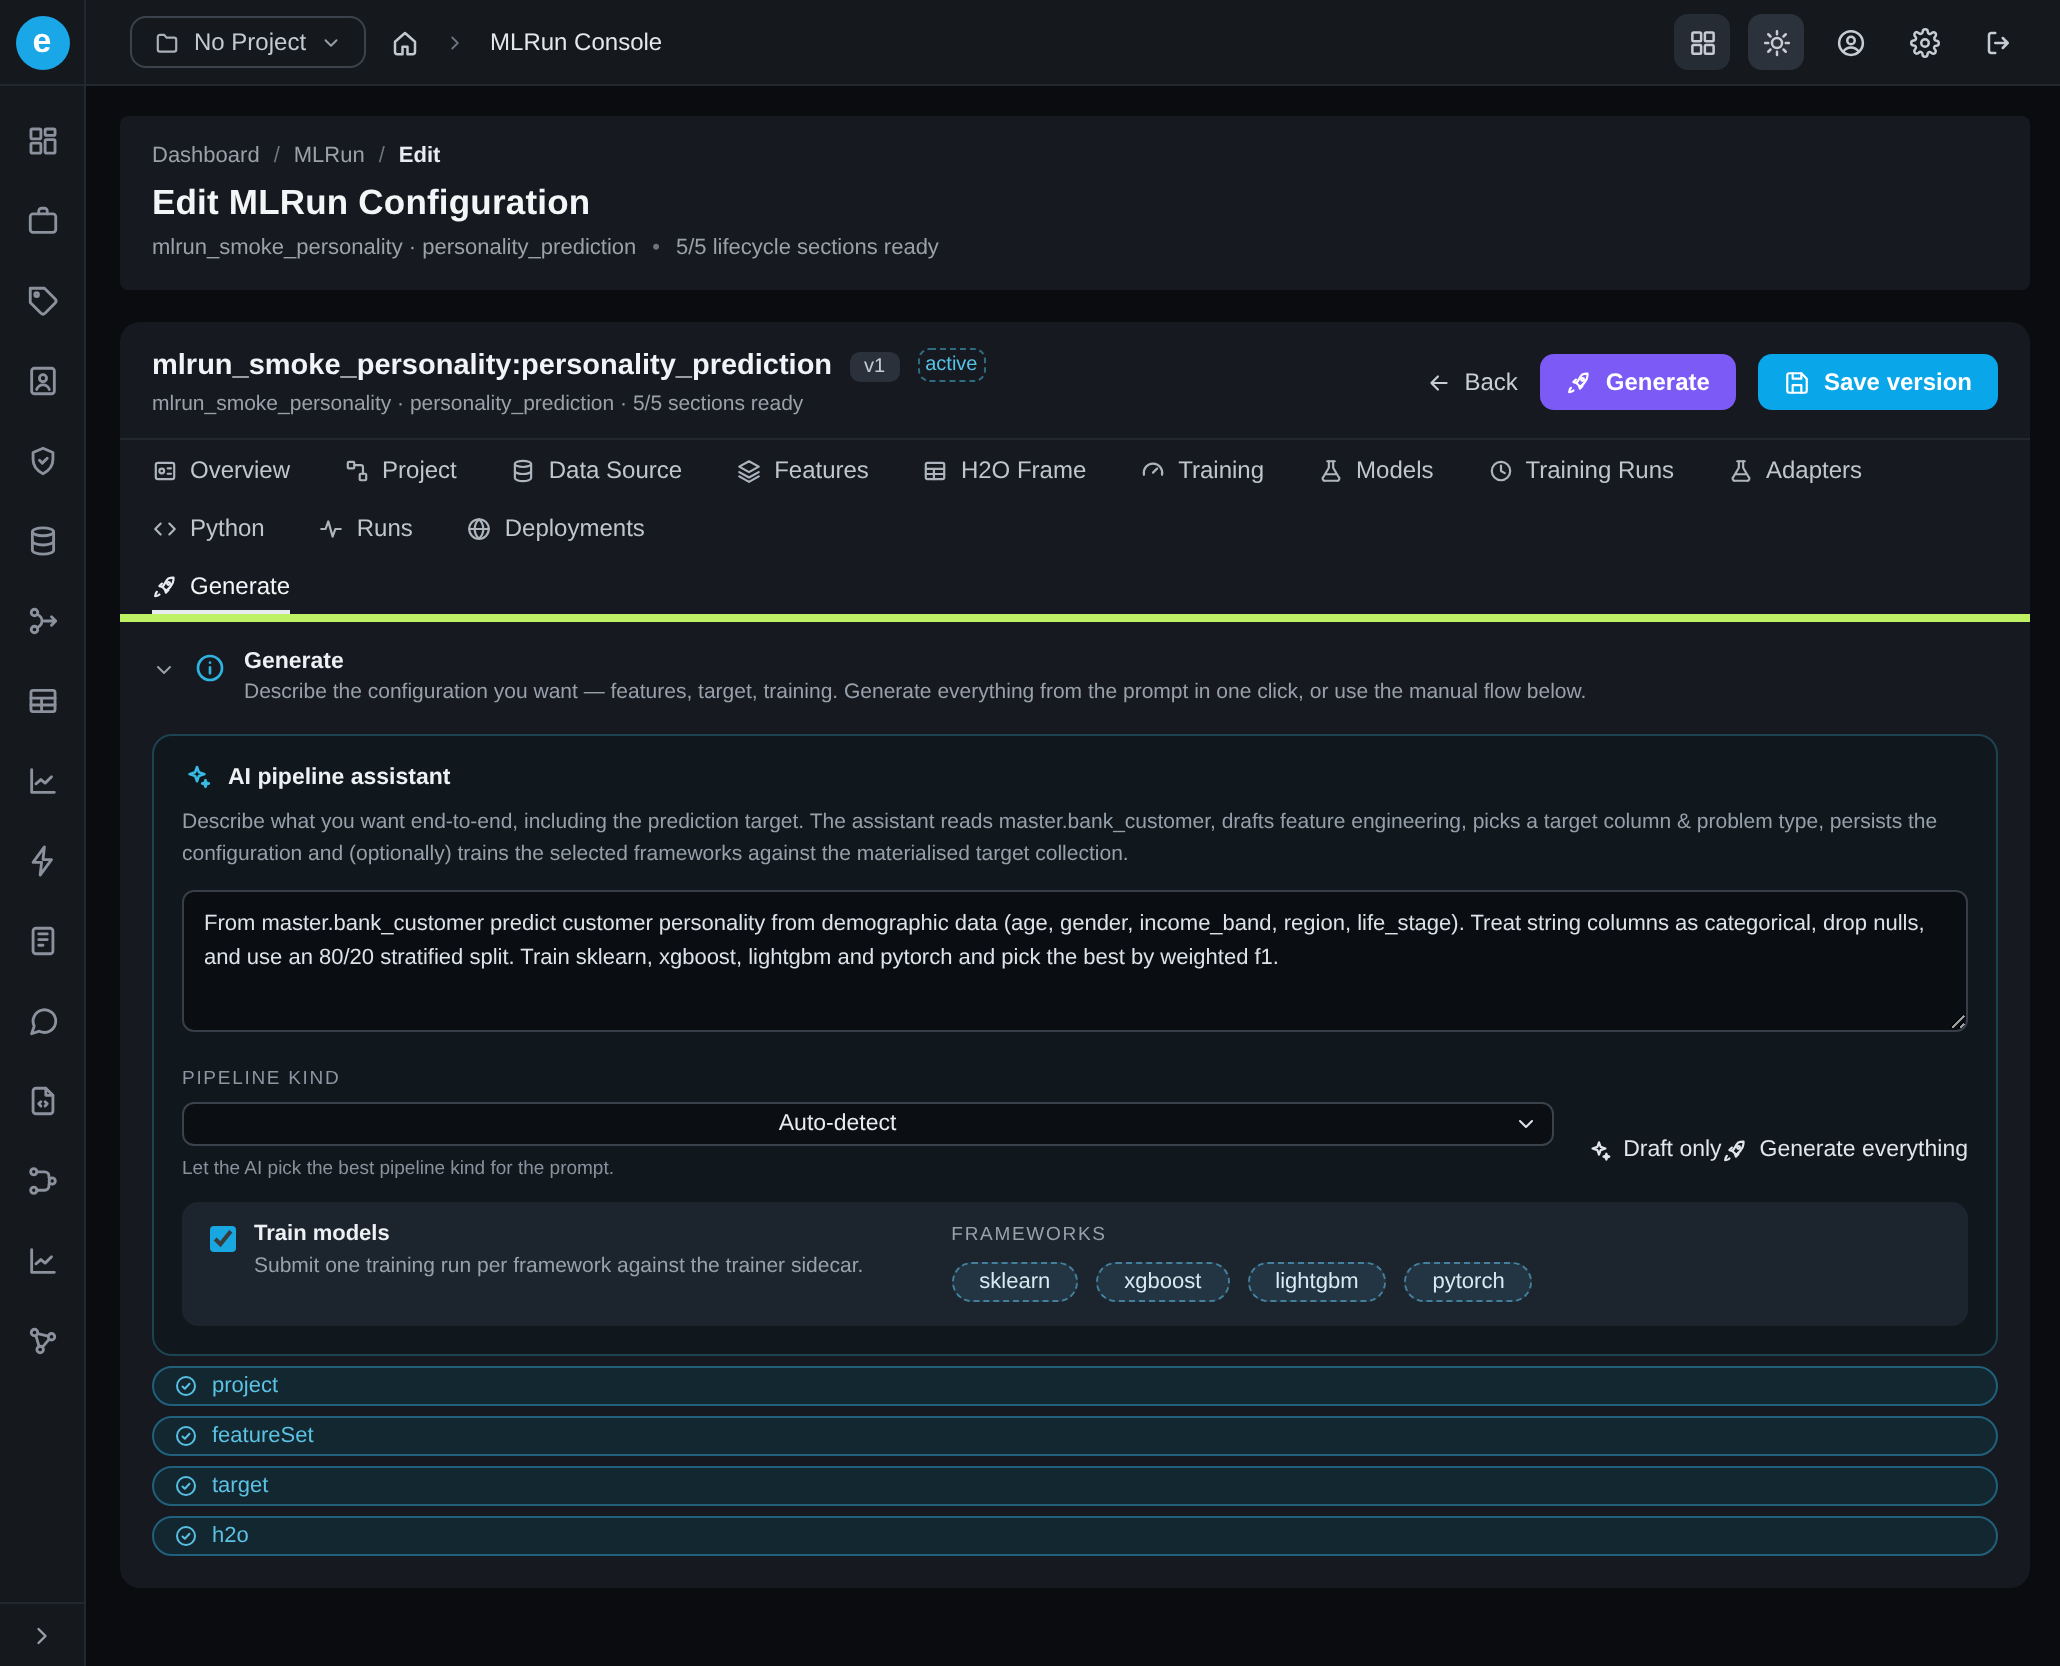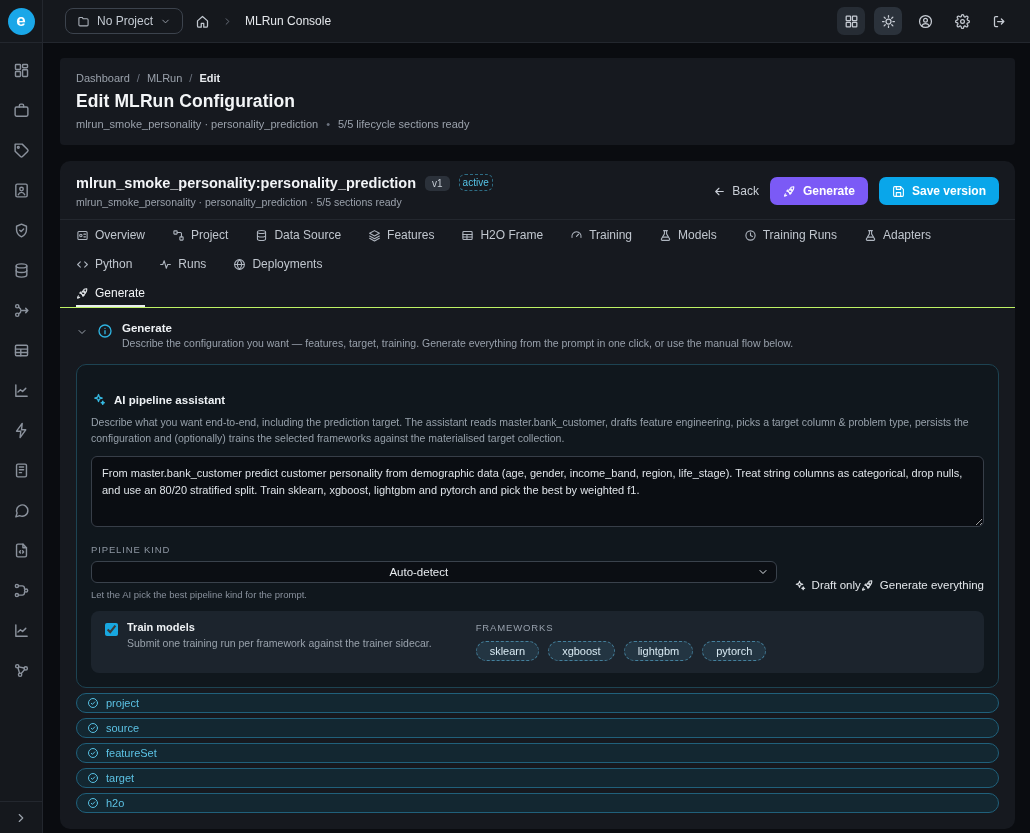--- a/index.html
+++ b/index.html
@@ -66,37 +66,37 @@
   .badge-active { border:1px dashed #2e6c83; color:#55c3e6; font-size:10px; padding:2px 3px; border-radius:6px; }
   .ch-sub { font-size:10.5px; color:#9aa1ab; margin-top:5px; }
   .ch-actions { display:flex; align-items:center; gap:11px; padding-top:3px; }
   .back-link { display:flex; align-items:center; gap:6px; font-size:12px; color:#c9ced6; cursor:pointer; }
   .back-link .ico { width:13px; height:13px; }
   .btn { display:flex; align-items:center; gap:7px; font-size:12px; font-weight:600; color:#fff; border:none; border-radius:7px; padding:7px 13px; cursor:pointer; font-family:inherit; }
   .btn .ico { width:13px; height:13px; }
   .btn-purple { background:#7b5af6; }
   .btn-blue { background:#09a6ea; }
 
-  .tabs-wrap { padding:0 16px; border-top:1px solid #23272e; border-bottom:1px solid #bef264; }
+  .tabs-wrap { padding:0 16px; border-top:1px solid #23272e; border-bottom:4px solid #bef264; }
   .tab-row { display:flex; flex-wrap:wrap; }
   .tab { display:flex; align-items:center; gap:6px; font-size:12px; color:#c0c6ce; padding:8px 0 7px; margin-right:27px; cursor:pointer; white-space:nowrap; }
   .tab .ticon { width:13px; height:13px; color:#aeb5bf; }
   .tab.active { color:#f2f4f6; border-bottom:2px solid #e9ecef; padding-bottom:5px; }
   .tab.active .ticon { color:#e9ecef; }
 
   .card-body { padding:14px 16px 16px; }
   .section-head { display:flex; align-items:flex-start; gap:9px; }
   .sh-chev { width:12px; height:12px; color:#9aa1ab; margin-top:4px; cursor:pointer; }
   .sh-info { width:16px; height:16px; color:#2fb3e0; margin-top:1px; }
   .sh-title { font-size:11.5px; font-weight:700; color:#eef1f4; }
   .sh-desc { font-size:10.5px; color:#98a0ab; margin-top:3px; }
 
   
   .assistant { margin-top:15px; border:1px solid #1d4352; background:#10171d; border-radius:10px; padding:13px 14px 14px; }
-  .as-head { display:flex; align-items:center; gap:8px;margin-top:14px; }
+  .as-head { display:flex; align-items:center; gap:8px; }
   .as-spark { width:15px; height:15px; color:#36bbe4; }
   .as-title { font-size:11.5px; font-weight:700; color:#edf1f4; }
   .as-desc { font-size:10.5px; color:#96a0aa; line-height:1.5; margin-top:8px; }
   .prompt-box { margin-top:9px; width:100%; height:71px; background:#0a0d12; border:1px solid #373e48; border-radius:6px; color:#dee3e8; font-size:11px; line-height:1.55; padding:8px 10px; resize:vertical; font-family:inherit; }
   .pk-label { margin-top:13px; font-size:9.5px; letter-spacing:.09em; color:#8d96a2; }
   .pk-row { display:flex; gap:16px; align-items:flex-end; margin-top:6px; }
   .pk-left { flex:1; max-width:704px; }
   .select-wrap { position:relative; }
   .pk-select { width:100%; height:22px; background:#0b0e13; border:1px solid #3a424c; border-radius:6px; color:#e8ecf0; font-size:11.5px; padding:0 40px 0 10px; appearance:none; -webkit-appearance:none; font-family:inherit; cursor:pointer;text-align:center; }
   .select-chev { position:absolute; right:8px; top:5px; width:12px; height:12px; color:#dfe3e8; pointer-events:none; }
@@ -637,46 +637,37 @@
             </span>
             <span class="lbl">project</span>
           </div>
           <div class="mf-step">
             <span class="mficon ico">
               <svg viewBox="0 0 24 24" fill="none" stroke="currentColor" stroke-width="2" stroke-linecap="round" stroke-linejoin="round">
                 <circle cx="12" cy="12" r="9"></circle>
                 <path d="M8.5 12.5l2.3 2.3 4.7-5"></path>
               </svg>
             </span>
-            <span class="lbl">source</span>
+            <span class="lbl">featureSet</span>
           </div>
           <div class="mf-step">
             <span class="mficon ico">
               <svg viewBox="0 0 24 24" fill="none" stroke="currentColor" stroke-width="2" stroke-linecap="round" stroke-linejoin="round">
                 <circle cx="12" cy="12" r="9"></circle>
                 <path d="M8.5 12.5l2.3 2.3 4.7-5"></path>
               </svg>
             </span>
-            <span class="lbl">featureSet</span>
+            <span class="lbl">target</span>
           </div>
           <div class="mf-step">
             <span class="mficon ico">
               <svg viewBox="0 0 24 24" fill="none" stroke="currentColor" stroke-width="2" stroke-linecap="round" stroke-linejoin="round">
                 <circle cx="12" cy="12" r="9"></circle>
                 <path d="M8.5 12.5l2.3 2.3 4.7-5"></path>
               </svg>
             </span>
-            <span class="lbl">target</span>
-          </div>
-          <div class="mf-step">
-            <span class="mficon ico">
-              <svg viewBox="0 0 24 24" fill="none" stroke="currentColor" stroke-width="2" stroke-linecap="round" stroke-linejoin="round">
-                <circle cx="12" cy="12" r="9"></circle>
-                <path d="M8.5 12.5l2.3 2.3 4.7-5"></path>
-              </svg>
-            </span>
             <span class="lbl">h2o</span>
           </div>
         </div>
 
     </div>
   </div>
 </div>
 
 </body></html>

